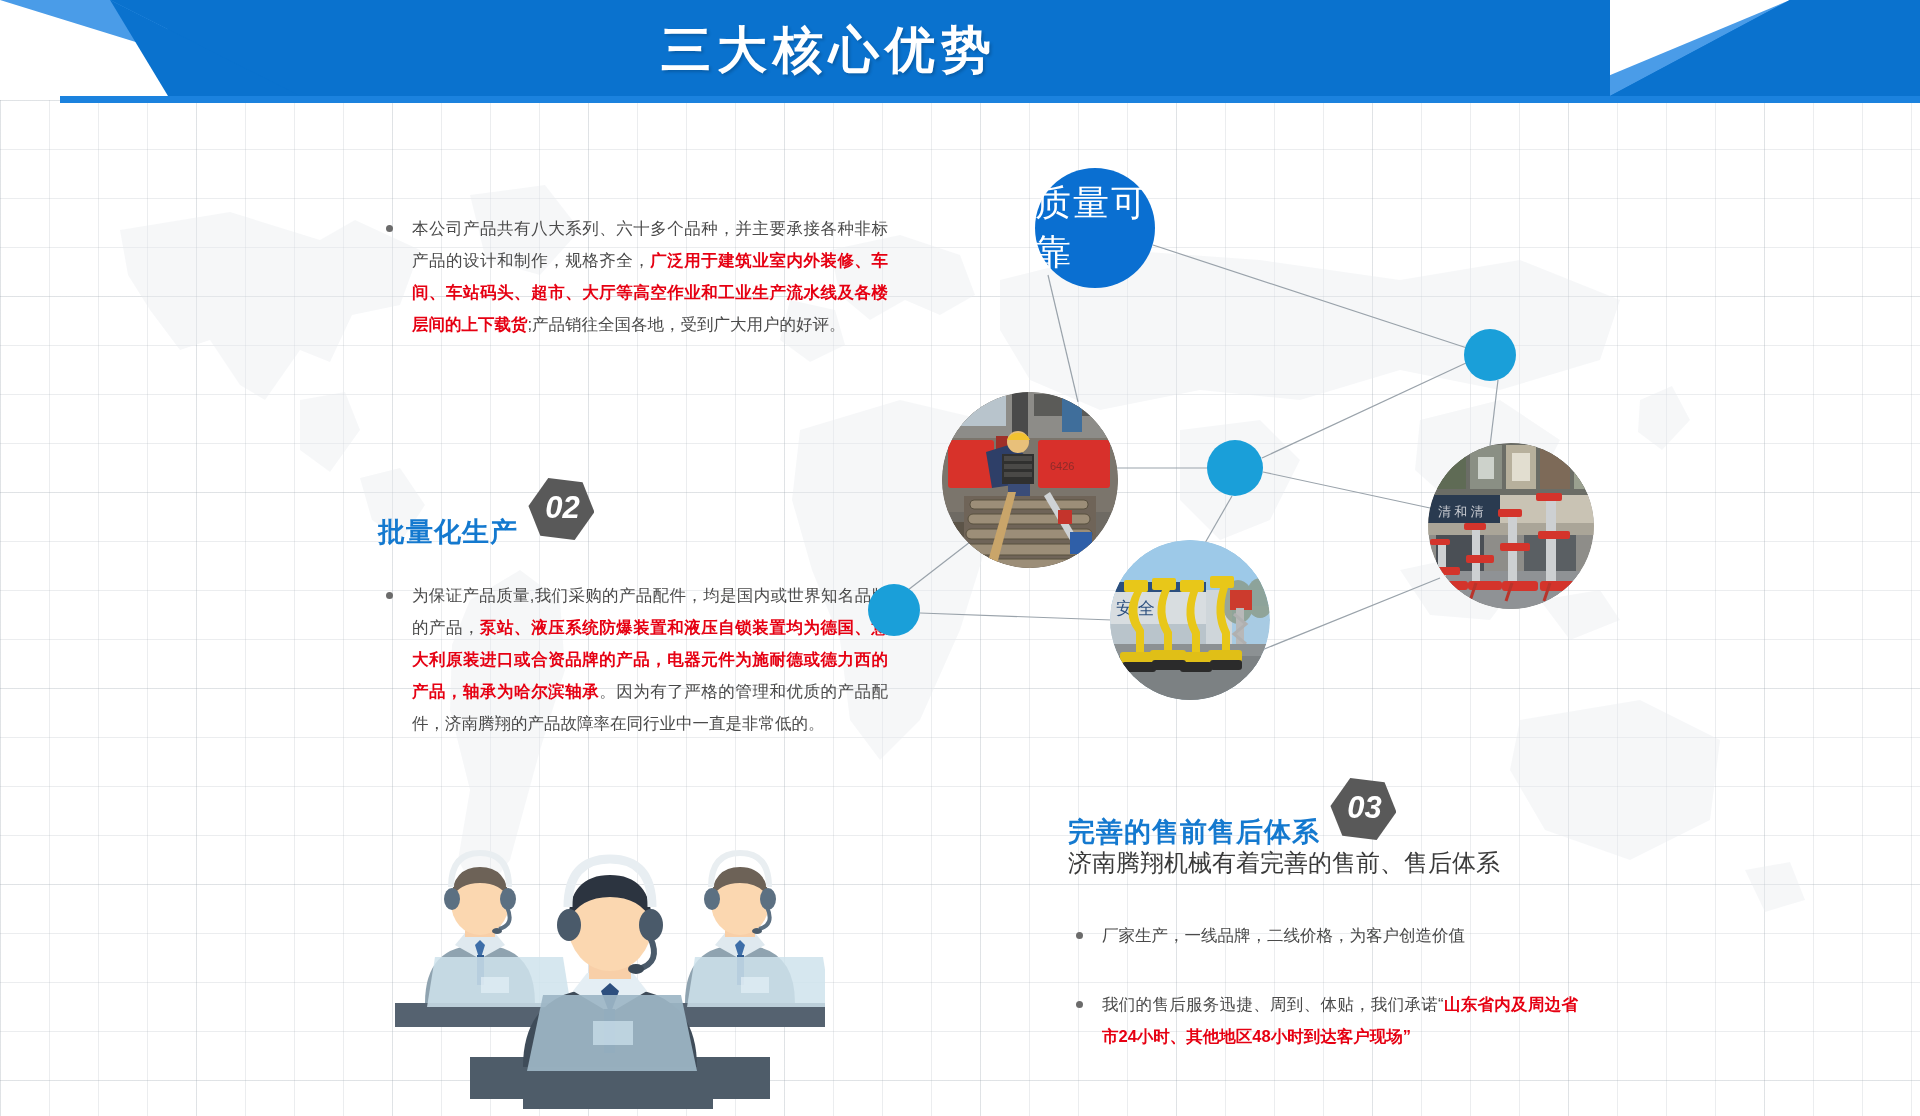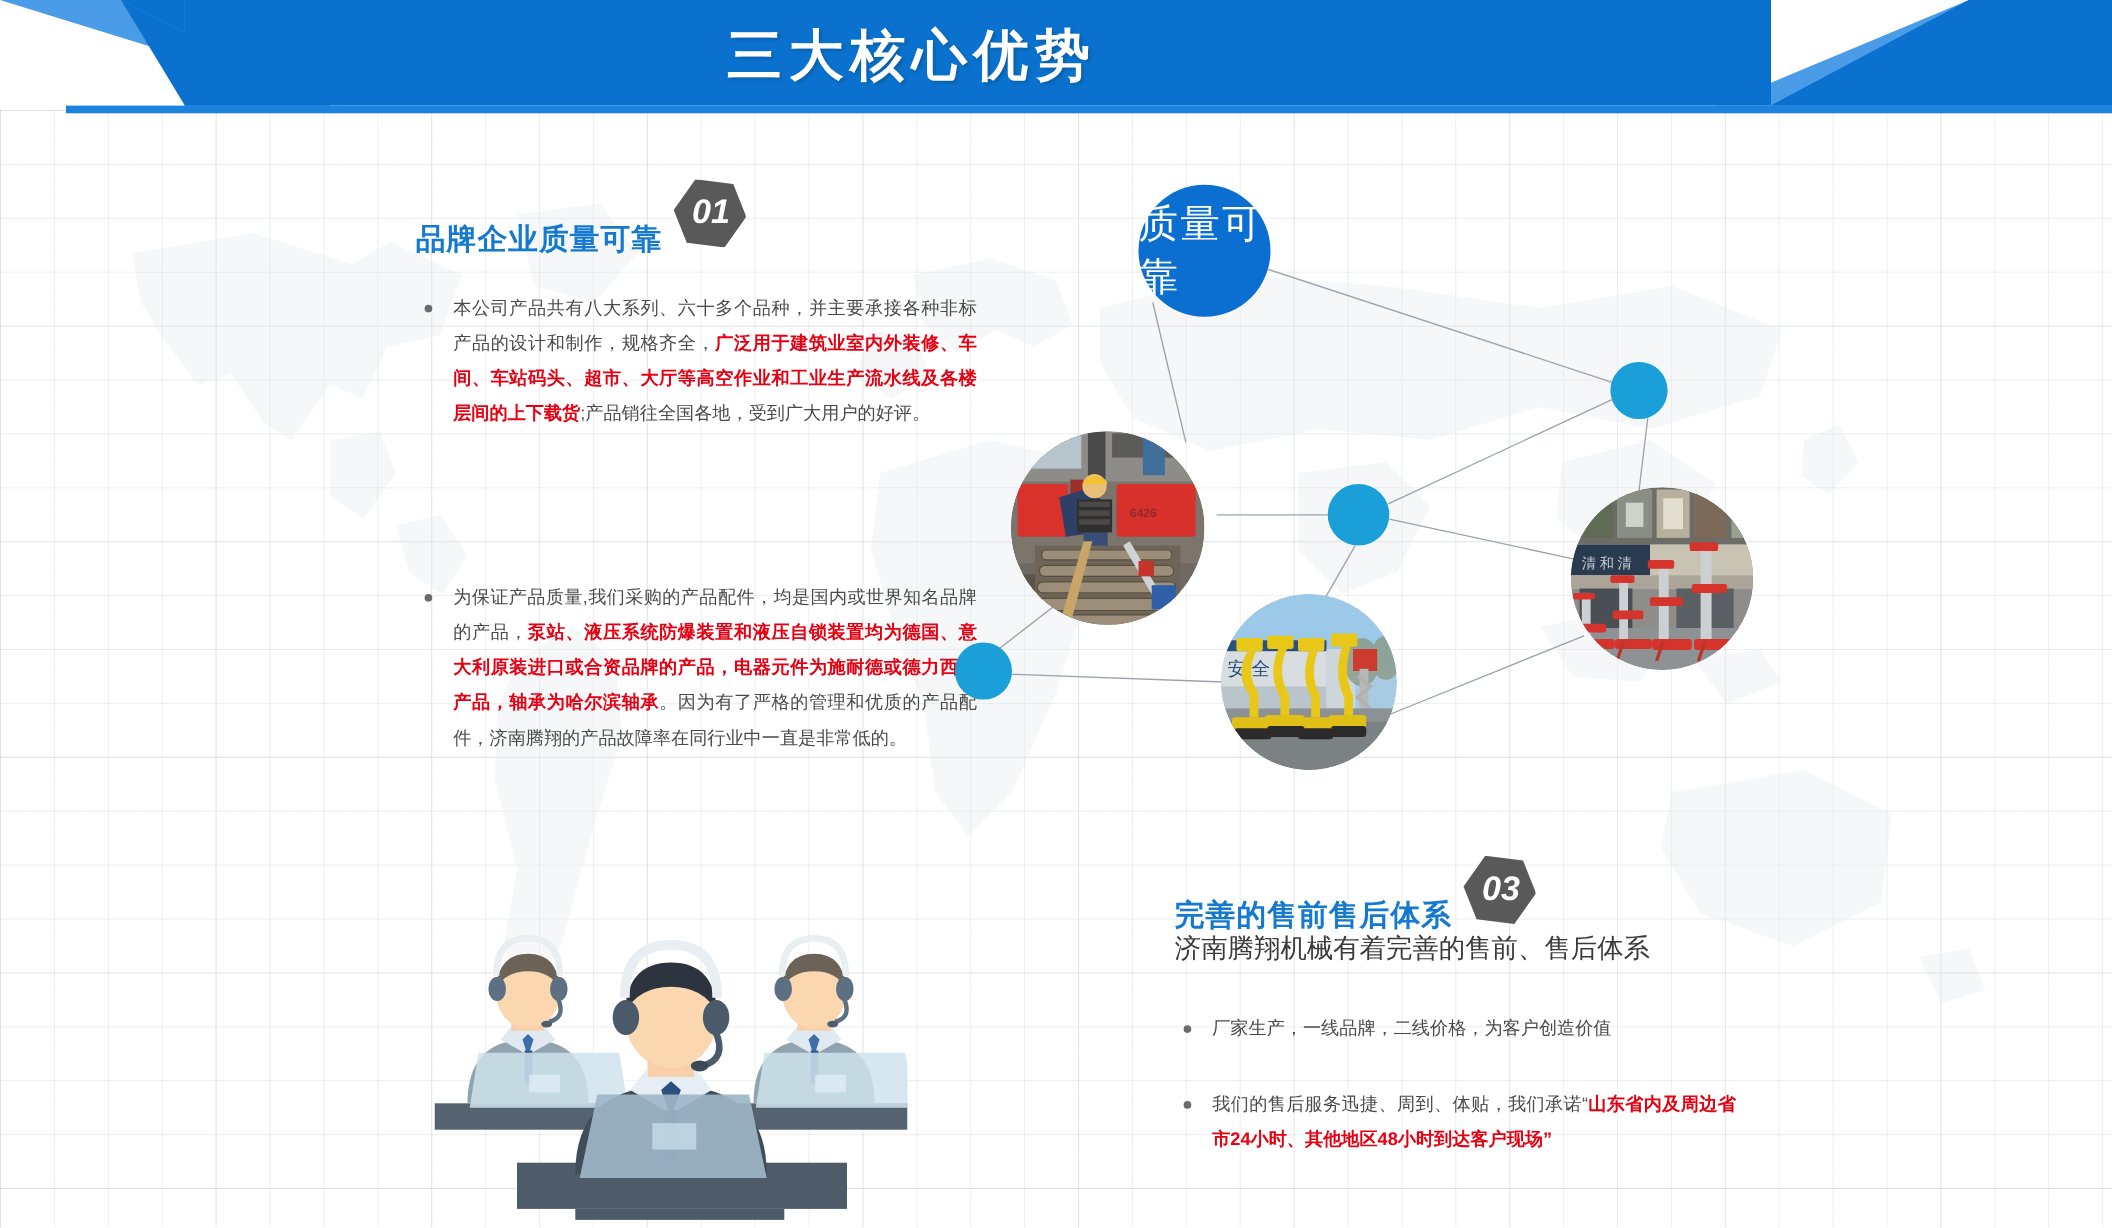--- a/index.html
+++ b/index.html
@@ -136,35 +136,35 @@
       <rect x="168" y="0" width="1442" height="96" fill="#0a72ce"></rect>
       <polygon points="110,0 300,96 168,96 168,0" fill="#0a72ce"></polygon>
       <polygon points="1610,96 1790,0 1920,0 1920,96" fill="#0a72ce"></polygon>
 
       <rect x="60" y="96" width="1860" height="7" fill="#1b82de"></rect>
     </svg>
     <div class="banner-title">三大核心优势</div>
   </div>
 
   <div class="feature" style="left:378px; top:175px; width:510px;">
-    <div class="f-headrow">
-      <span class="f-title">品牌企业质量可靠</span>
-      <span class="hexbadge">
-        <span class="hex"></span>
-        <span class="num">01</span>
-      </span>
-    </div>
     <ul class="bullets">
       <li>
         <span>本公司产品共有八大系列、六十多个品种，并主要承接各种非标产品的设计和制作，规格齐全，</span><span class="red">广泛用于建筑业室内外装修、车间、车站码头、超市、大厅等高空作业和工业生产流水线及各楼层间的上下载货</span><span>;产品销往全国各地，受到广大用户的好评。</span>
       </li>
     </ul>
   </div>
 
   <div class="feature" style="left:378px; top:490px; width:510px;">
+    <div class="f-headrow">
+      <span class="f-title">批量化生产</span>
+      <span class="hexbadge">
+        <span class="hex"></span>
+        <span class="num">02</span>
+      </span>
+    </div>
     <ul class="bullets">
       <li>
         <span>为保证产品质量,我们采购的产品配件，均是国内或世界知名品牌的产品，</span><span class="red">泵站、液压系统防爆装置和液压自锁装置均为德国、意大利原装进口或合资品牌的产品，电器元件为施耐德或德力西的产品，轴承为哈尔滨轴承</span><span>。因为有了严格的管理和优质的产品配件，济南腾翔的产品故障率在同行业中一直是非常低的。</span>
       </li>
     </ul>
   </div>
 
   <div class="feature" style="left:1068px; top:790px; width:510px;">
     <div class="f-headrow">
       <span class="f-title">完善的售前售后体系</span>
@@ -214,21 +214,21 @@
     <div class="node-circle node-main" style="left:185px; top:18px; width:120px; height:120px;">
       <span>质量可靠</span>
     </div>
 
     
     <div class="node-circle dot" style="left:614px; top:179px; width:52px; height:52px;"></div>
     <div class="node-circle dot" style="left:357px; top:290px; width:56px; height:56px;"></div>
     <div class="node-circle dot" style="left:18px; top:434px; width:52px; height:52px;"></div>
 
     
-    <div class="photo" style="left:69px; top:242px; width:176px; height:176px;font-weight:bold;">
+    <div class="photo" style="left:92px; top:242px; width:176px; height:176px;">
       <svg width="176" height="176" viewBox="0 0 176 176">
         <defs>
             <clipPath id="c1">
               <circle cx="88" cy="88" r="88"></circle>
             </clipPath>
           </defs>
         <g clip-path="url(#c1)">
           <rect width="176" height="176" fill="#6e6a63"></rect>
           <rect x="0" y="0" width="176" height="46" fill="#8d8c88"></rect>
           <rect x="18" y="4" width="46" height="30" fill="#b8c4cc"></rect>

